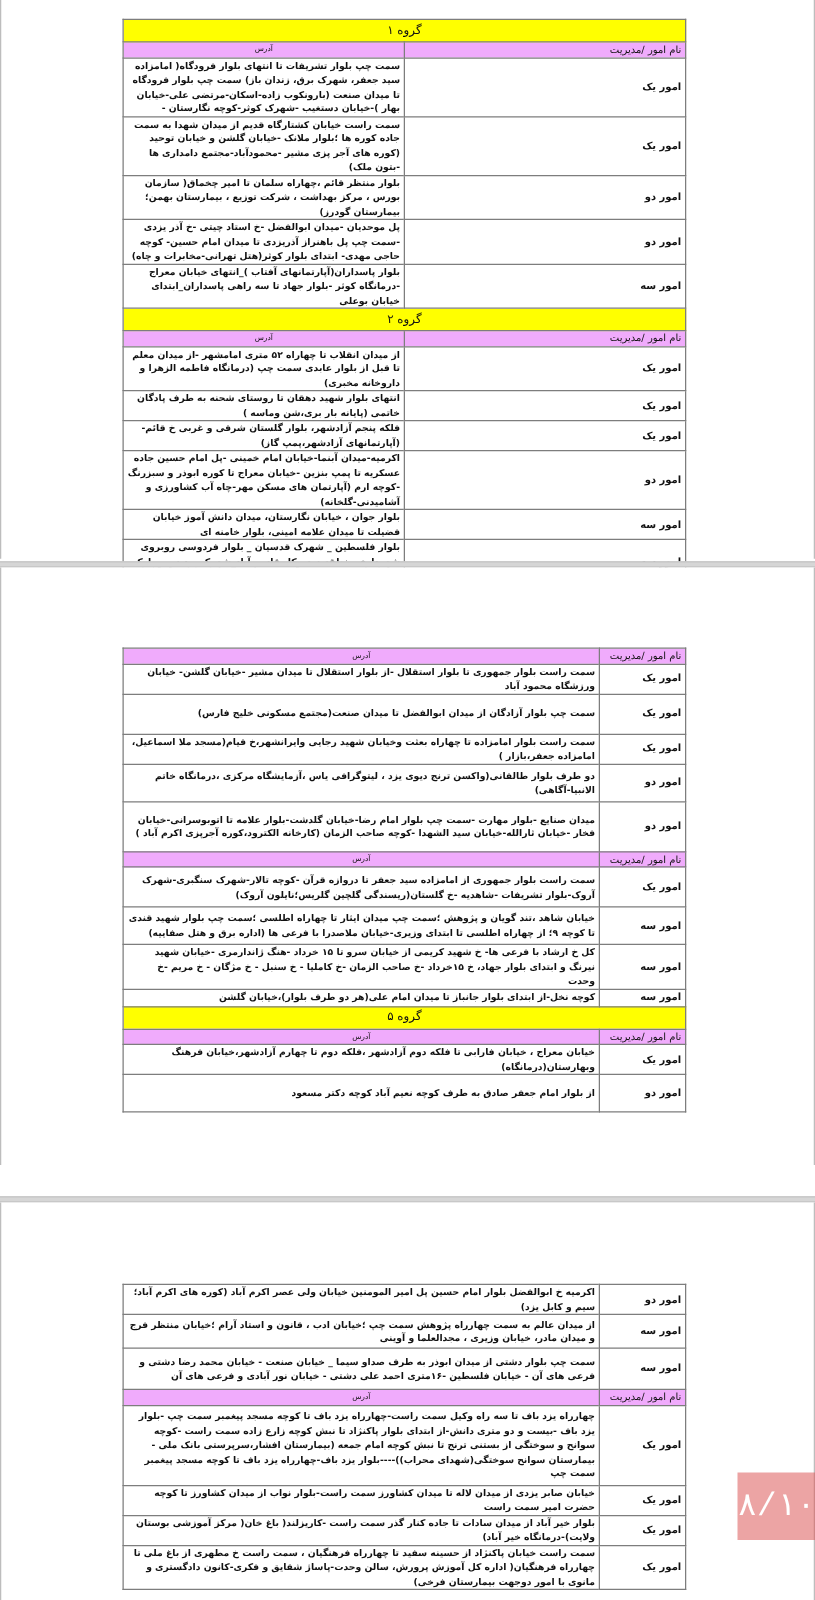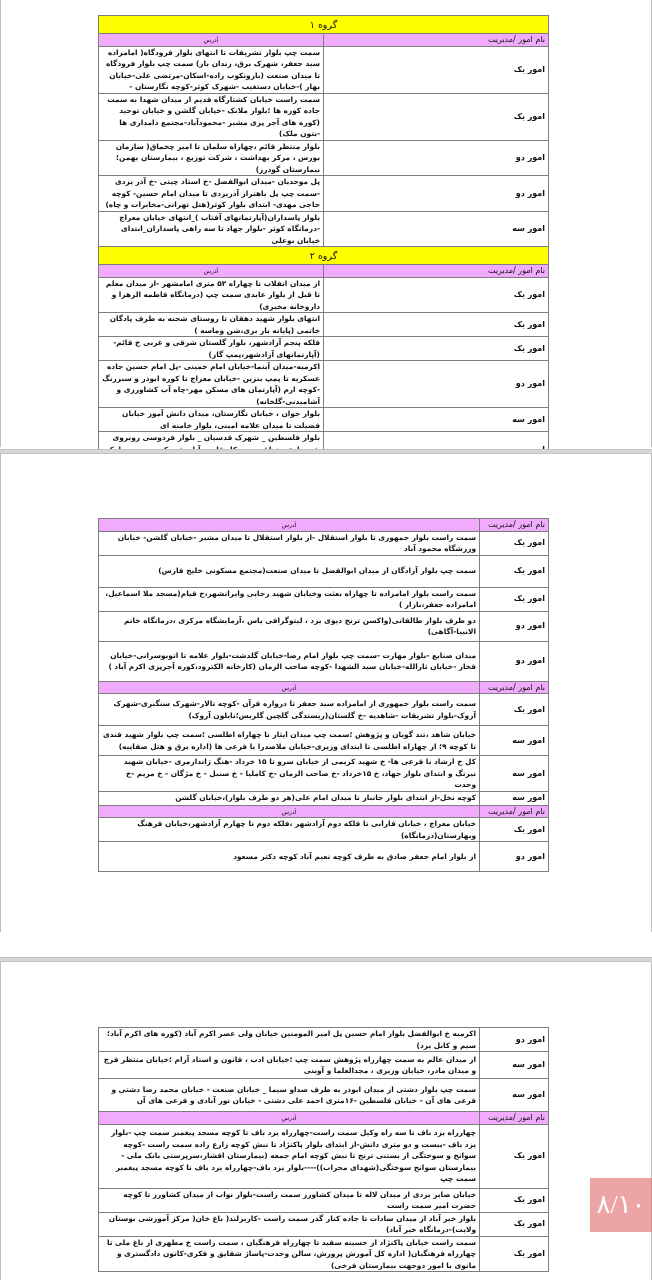--- a/index.html
+++ b/index.html
@@ -5,21 +5,21 @@
   html, body { margin:0; padding:0; background:#ffffff; }
   body { width:652px; height:1280px; position:relative; overflow:hidden; font-family:"DejaVu Sans", sans-serif; }
   .page { position:absolute; left:0; width:652px; background:#fff; border-left:1px solid #bdbdbd; border-right:1px solid #bdbdbd; box-sizing:border-box; }
   .sep { position:absolute; left:0; width:652px; height:5px; background:#d6d6d6; border-top:1px solid #c4c4c4; border-bottom:1px solid #c4c4c4; box-sizing:border-box; }
   table.grid { position:absolute; left:98px; width:451px; border-collapse:collapse; direction:rtl; table-layout:fixed; }
   table.grid td { border:1px solid #7d7d7d; padding:0 3px; font-size:7.4px; line-height:11.5px; color:#111; vertical-align:middle; text-align:right; font-weight:bold; }
   table.grid td.amor { width:62px; font-size:8px; text-align:right; padding-right:3px; }
   tr.group td { background:#ffff00; text-align:center; font-size:9.5px; height:17px; font-weight:normal; }
   tr.head td { background:#f0abfc; font-size:6px; height:11px; font-weight:normal; }
   tr.head td.addr-h { text-align:center; }
-  .badge { position:absolute; left:590px; top:1178px; width:62px; height:54px; background:rgba(220,90,90,0.55); color:#fff; font-size:26px; font-family:Liberation Serif, serif; text-align:center; line-height:54px; letter-spacing:2px; }
+  .badge { position:absolute; left:590px; top:1178px; width:62px; height:54px; background:rgba(220,90,90,0.55); color:#fff; font-size:26px; font-family:Liberation Mono, monospace; text-align:center; line-height:54px; letter-spacing:2px; }
 </style>
 </head>
 <body>
 
 <div class="page" style="top:0;height:447px;"></div>
 <table class="grid" style="top:15px;">
   <tbody>
       <tr class="group">
         <td colspan="2">گروه ۱</td>
       </tr>
@@ -134,20 +134,23 @@
       </tr>
   <tr style="height:30px;">
         <td class="amor">امور سه</td>
         <td>کل خ ارشاد با فرعی ها- خ شهید کریمی از خیابان سرو تا ۱۵ خرداد -هنگ ژاندارمری -خیابان شهید نیرنگ و ابتدای بلوار جهاد، خ ۱۵خرداد -خ صاحب الزمان -خ کاملیا - خ سنبل - خ مژگان - خ مریم -خ وحدت</td>
       </tr>
   <tr style="height:14px;">
         <td class="amor">امور سه</td>
         <td>کوچه نخل-از ابتدای بلوار جانباز تا میدان امام علی(هر دو طرف بلوار)،خیابان گلشن</td>
       </tr>
 
+  <tr class="group">
+        <td colspan="2">گروه ۵</td>
+      </tr>
   <tr class="head">
     <td class="amor">نام امور /مدیریت</td>
     <td class="addr-h">آدرس</td>
   </tr>
   <tr style="height:14px;">
         <td class="amor">امور یک</td>
         <td>خیابان معراج ، خیابان فارابی تا فلکه دوم آزادشهر ،فلکه دوم تا چهارم آزادشهر،خیابان فرهنگ وبهارستان(درمانگاه)</td>
       </tr>
   <tr style="height:30px;">
         <td class="amor">امور دو</td>

